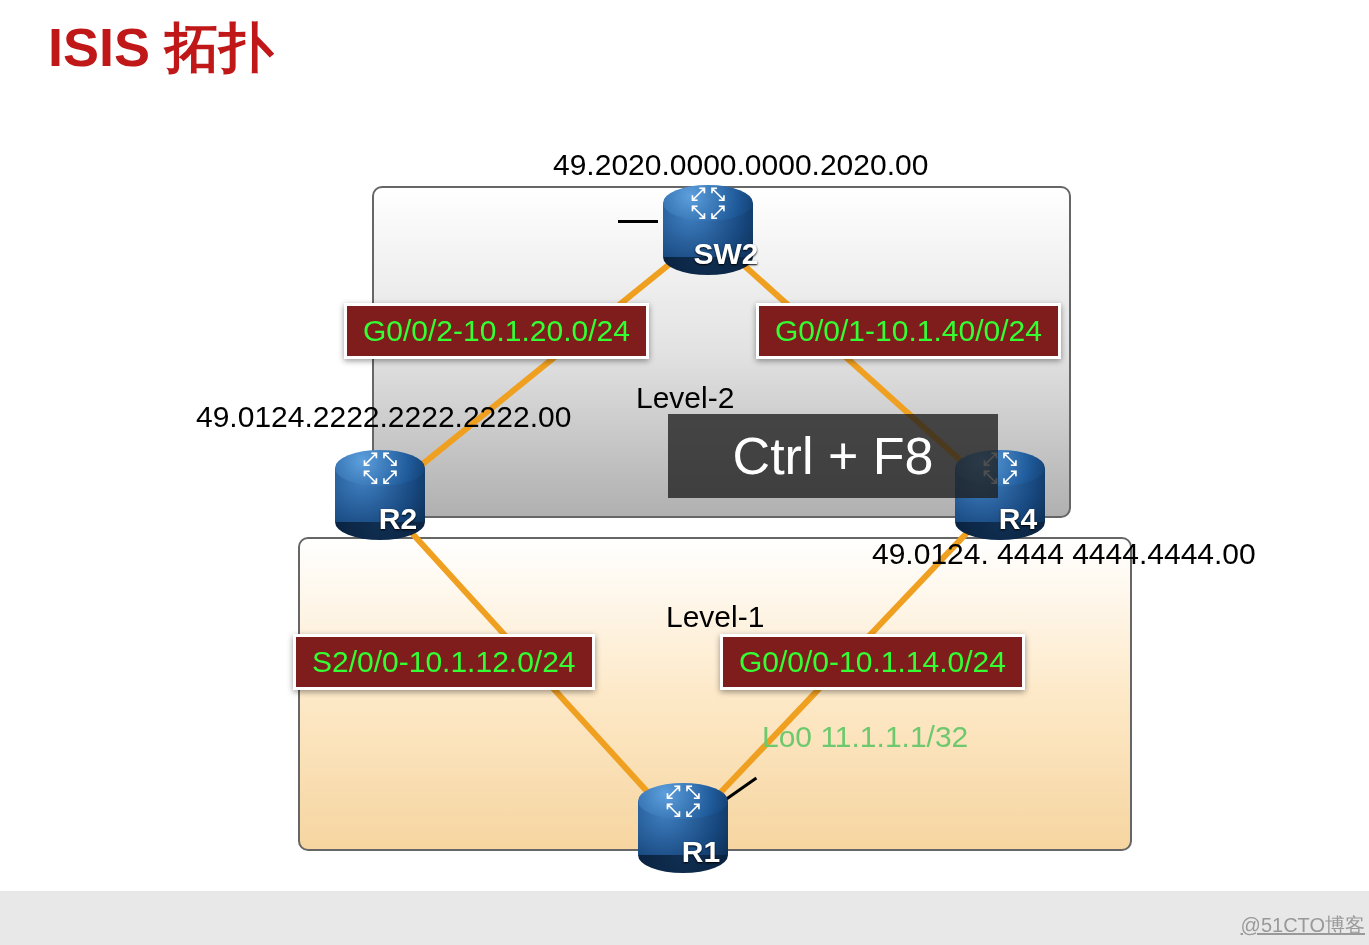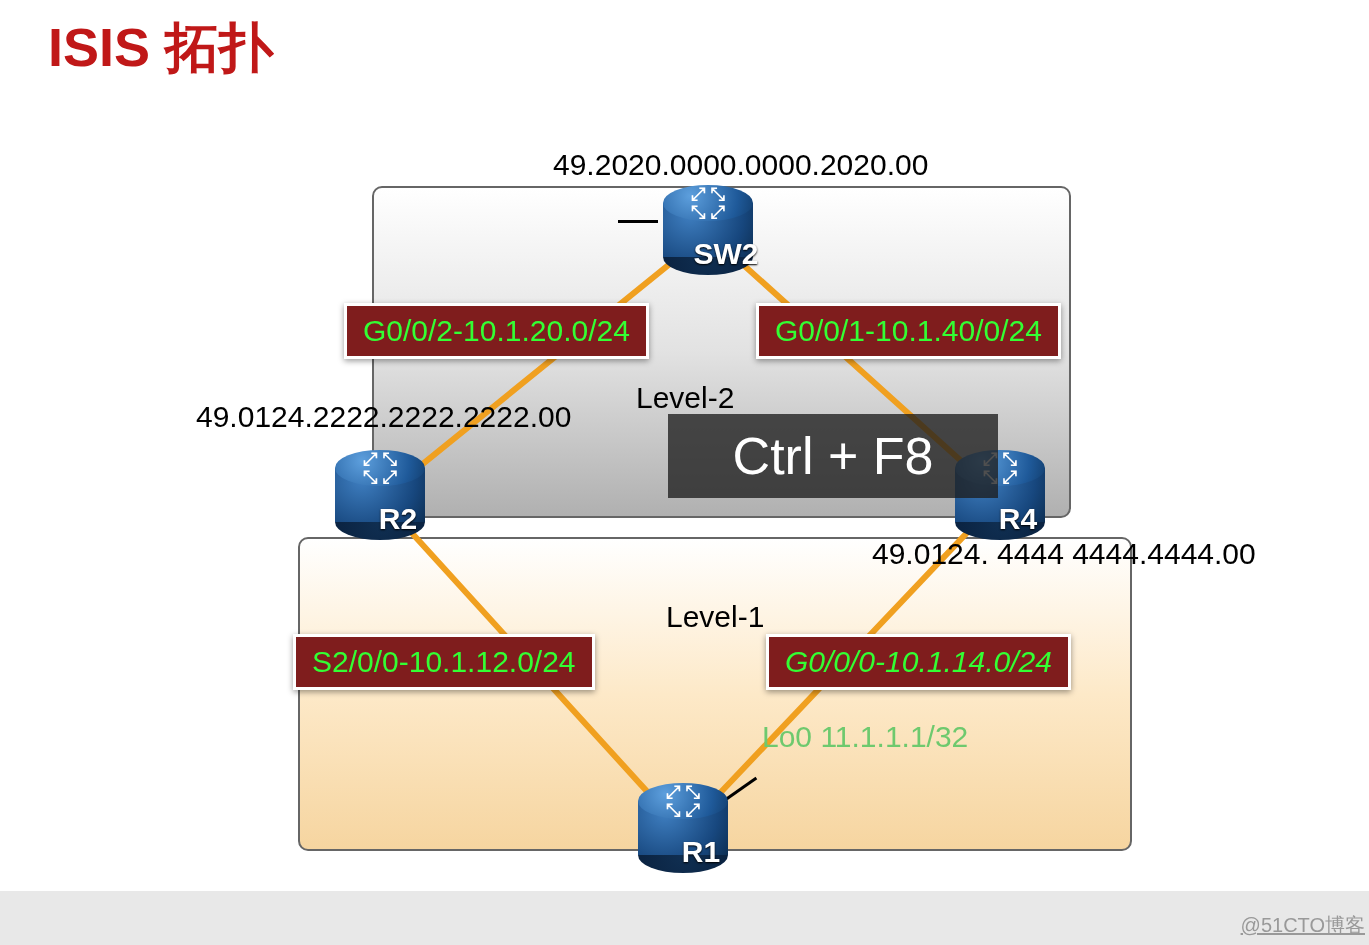--- a/index.html
+++ b/index.html
@@ -82,21 +82,21 @@
         <div class="body"></div>
         <div class="top"></div>
       </div>
     <div class="arrows">⤢ ⤡<br>⤡ ⤢</div>
     <div class="label">R1</div>
   </div>
 
   <div class="blackbox" style="left:344px;top:303px;">G0/0/2-10.1.20.0/24</div>
   <div class="blackbox" style="left:756px;top:303px;">G0/0/1-10.1.40/0/24</div>
   <div class="blackbox" style="left:293px;top:634px;">S2/0/0-10.1.12.0/24</div>
-  <div class="blackbox" style="left:766px;top:634px;font-style:italic;">G0/0/0-10.1.14.0/24</div>
+  <div class="blackbox" style="left:720px;top:634px;">G0/0/0-10.1.14.0/24</div>
 
   <div class="plain" style="left:525px;top:148px;margin-left:28px;">49.2020.0000.0000.2020.00</div>
   <div class="plain" style="left:196px;top:400px;">49.0124.2222.2222.2222.00</div>
   <div class="plain" style="left:836px;top:537px;margin-left:36px;">49.0124. 4444 4444.4444.00</div>
 
   <div class="plain" style="left:636px;top:381px;">Level-2</div>
   <div class="plain" style="left:666px;top:600px;">Level-1</div>
 
   <div class="greenplain" style="left:762px;top:720px;">Lo0 11.1.1.1/32</div>
 

